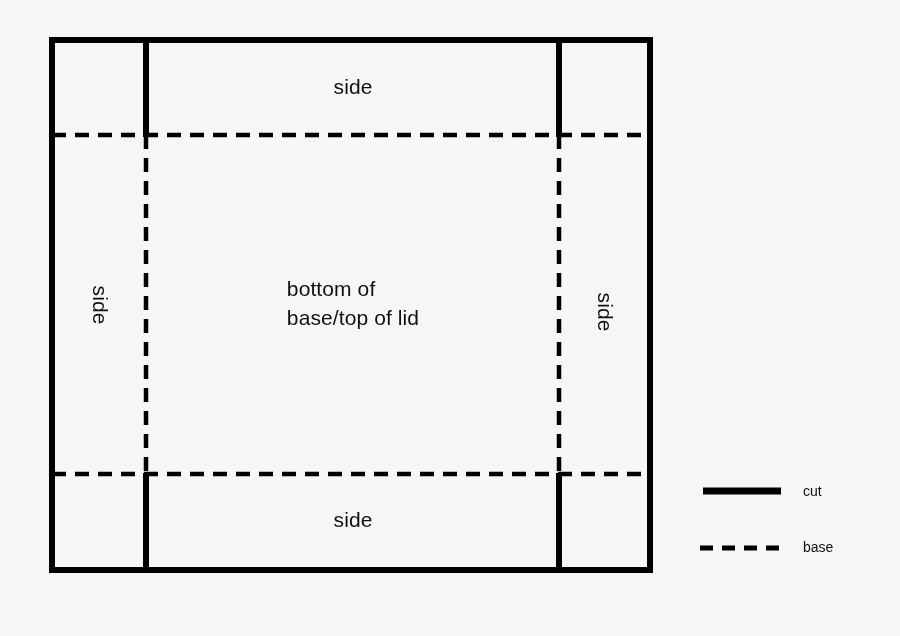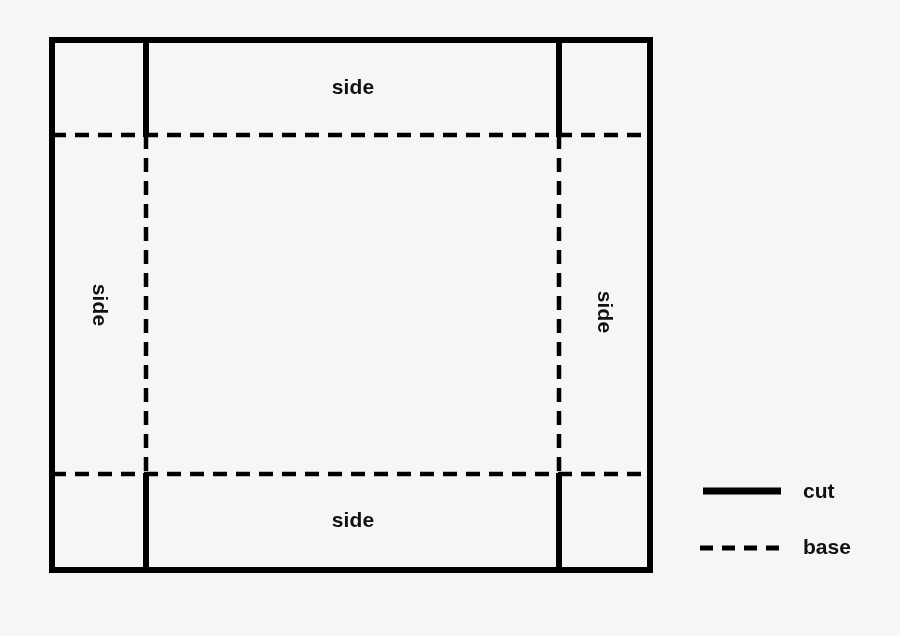--- a/index.html
+++ b/index.html
@@ -11,21 +11,20 @@
     width: 900px;
     height: 636px;
     background: #f6f6f6;
     font-family: "Liberation Sans", sans-serif;
     overflow: hidden;
   }
   #canvas {
     position: relative;
     width: 900px;
     height: 624px;
-    font-weight: bold;
   }
   svg.diagram {
     position: absolute;
     left: 0;
     top: 0;
     width: 900px;
     height: 636px;
   }
   .label {
     position: absolute;
@@ -39,21 +38,21 @@
   .label-center {
     text-align: center;
     transform: translate(-50%, -50%);
   }
   .label-rot-left {
     transform-origin: 50% 50%;
   }
   .legend-label {
     position: absolute;
     color: #111111;
-    font-size: 21px;
+    font-size: 14px;
     font-family: "Liberation Sans", sans-serif;
     white-space: pre;
     transform: translateY(-50%);
   }
 </style>
 </head>
 <body>
 
 <div id="canvas">
 
@@ -90,18 +89,22 @@
   </svg>
 
   <div class="label label-center" style="left:353px; top:86px;">side</div>
 
   <div class="label label-center" style="left:353px; top:519px;">side</div>
 
   <div class="label label-center label-rot-left" style="left:100px; top:305px; transform: translate(-50%,-50%) rotate(90deg);">side</div>
 
   <div class="label label-center label-rot-left" style="left:605px; top:312px; transform: translate(-50%,-50%) rotate(90deg);">side</div>
 
+  <div style="position:absolute; left:353px; top:303px; transform:translate(-50%,-50%); text-align:left;">
+    <div class="label" style="position:relative; left:0; top:0;">bottom of</div>
+    <div class="label" style="position:relative; left:0; top:0;">base/top of lid</div>
+  </div>
 
   <div class="legend-label" style="left:803px; top:491px;">cut</div>
 
   <div class="legend-label" style="left:803px; top:547px;">base</div>
 
 </div>
 
 </body></html>

